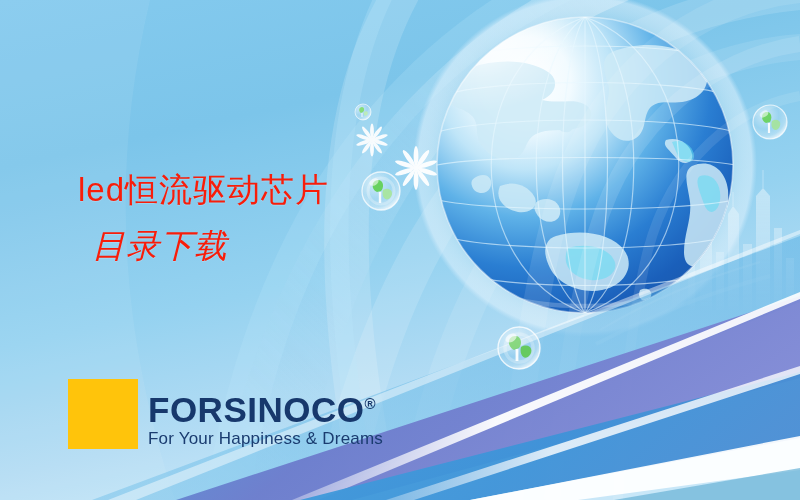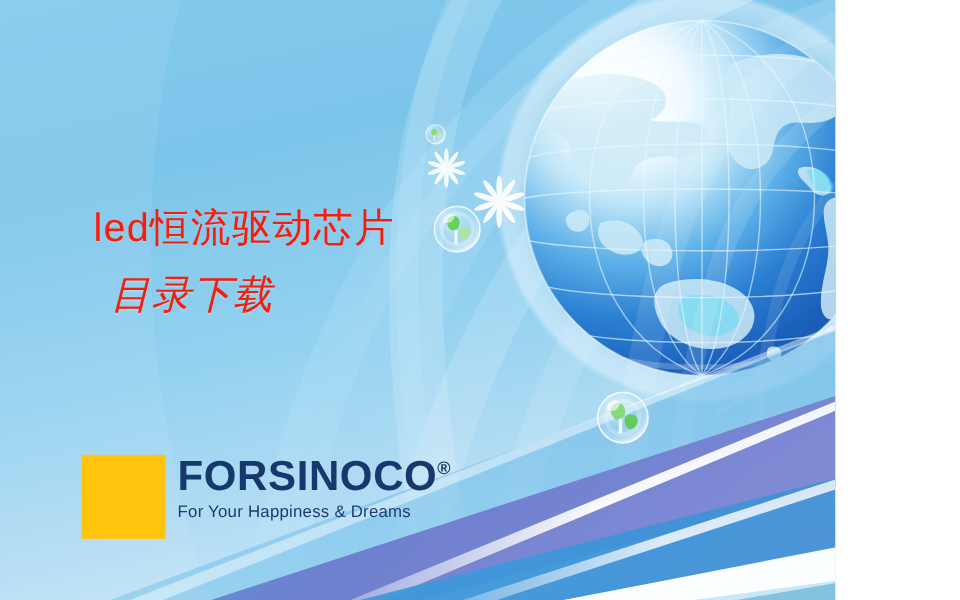--- a/index.html
+++ b/index.html
@@ -2,21 +2,21 @@
 <html><head>
 <meta charset="utf-8">
 <style>
   html, body {
     margin: 0;
     padding: 0;
     background: #ffffff;
   }
   #stage {
     position: relative;
-    width: 696px;
+    width: 800px;
     height: 500px;
     overflow: hidden;
     font-family: "Liberation Sans", sans-serif;
     background: linear-gradient(160deg, #86cbee 0%, #7cc5ea 28%, #8ecfef 55%, #a6d9f3 78%, #bfe4f7 100%);
   }
   #bg-svg {
     position: absolute;
     left: 0; top: 0;
     width: 800px;
     height: 500px;
@@ -43,21 +43,21 @@
     font-style: italic;
   }
 
   
   .logo-block {
     position: absolute;
     left: 68px;
     top: 379px;
     z-index: 30;
     display: flex;
-    align-items: flex-start;
+    align-items: flex-end;
   }
   .logo-mark {
     width: 70px;
     height: 70px;
     background: #ffc40b;
     flex: 0 0 auto;
     display: block;
   }
   .logo-text {
     margin-left: 10px;
@@ -74,21 +74,21 @@
     letter-spacing: 0.5px;
     white-space: nowrap;
   }
   .logo-word sup {
     font-size: 15px;
     vertical-align: super;
     line-height: 0;
   }
   .logo-tag {
     font-family: "Liberation Sans", sans-serif;
-    font-size: 14px;
+    font-size: 17px;
     line-height: 20px;
     color: #1a3c70;
     letter-spacing: 0.2px;
     white-space: nowrap;
     margin-top: 1px;
   }
 </style>
 </head>
 <body>
 

